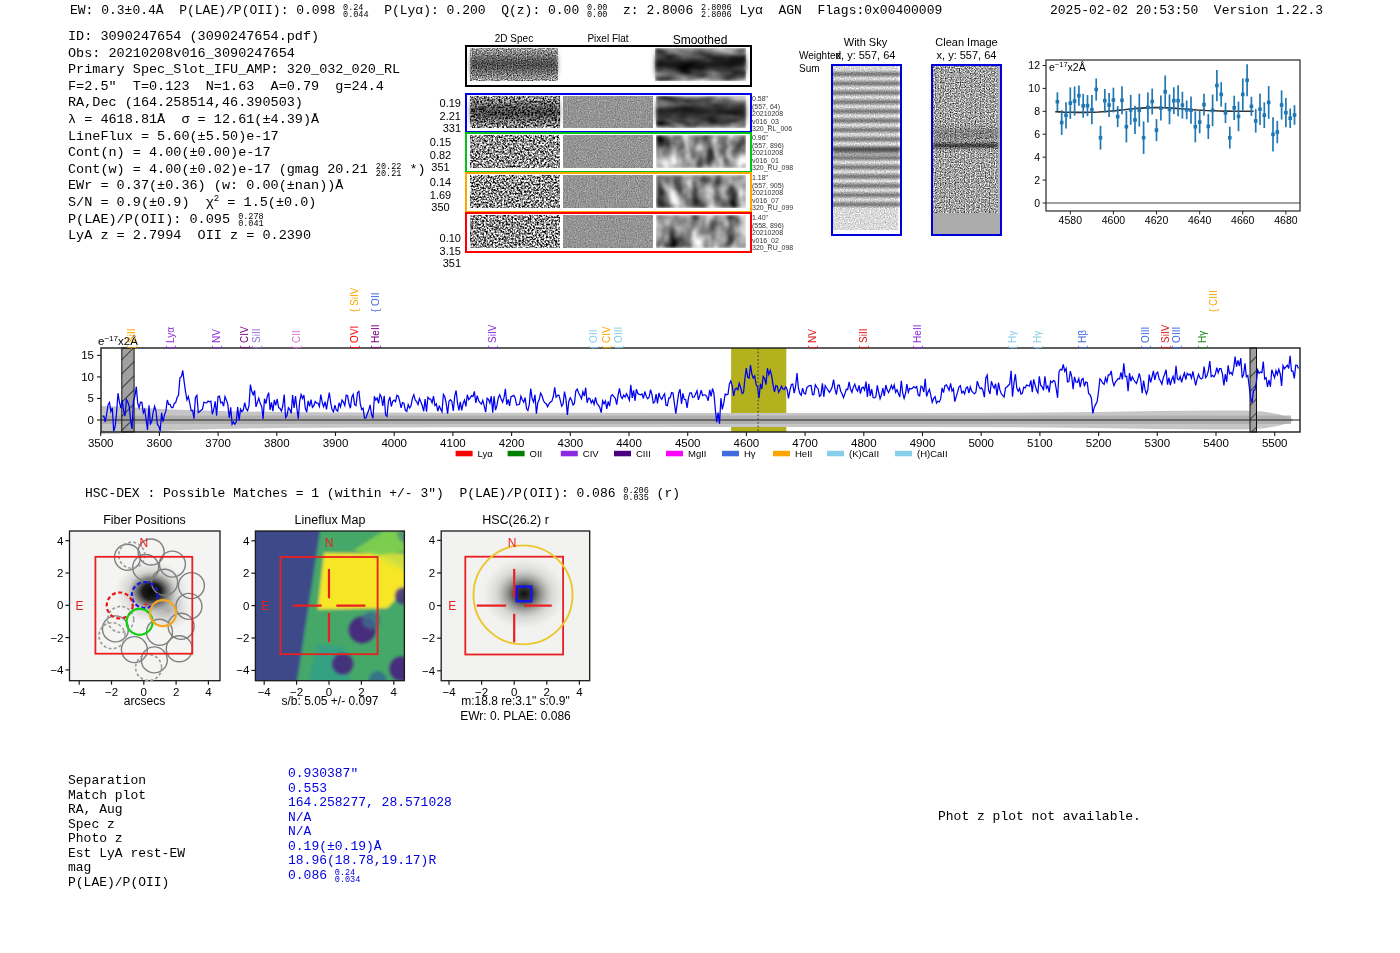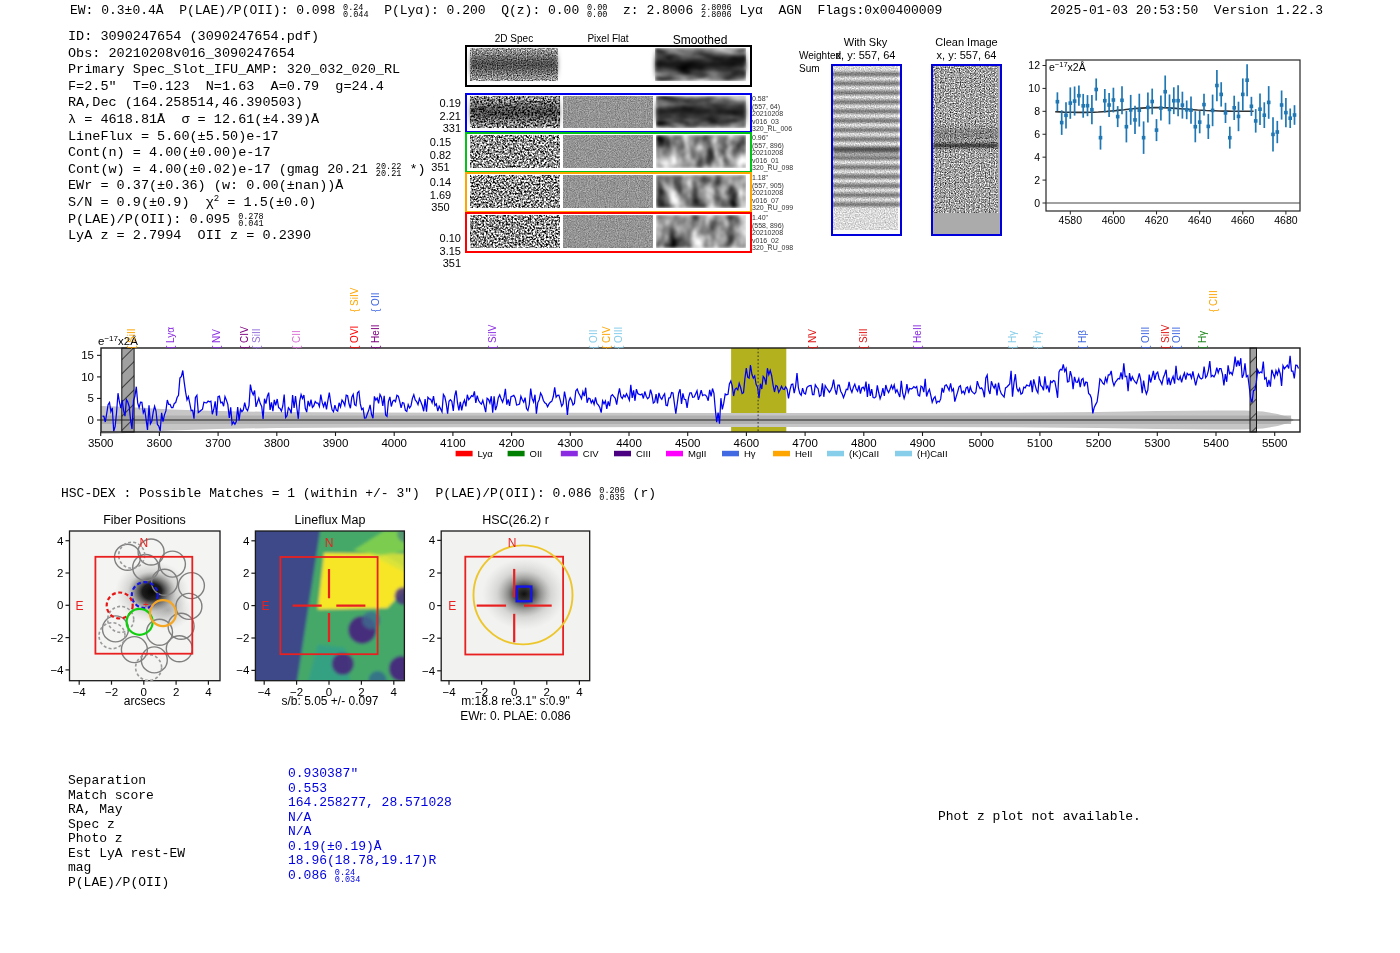--- a/index.html
+++ b/index.html
@@ -4,21 +4,21 @@
 html,body{margin:0;padding:0;background:#fff;}
 body{width:1400px;height:953px;position:relative;font-family:"Liberation Sans",sans-serif;overflow:hidden;}
 .abs{position:absolute;}
 .mono{font-family:"Liberation Mono",monospace;font-size:13px;color:#000000;white-space:pre;}
 .frac{display:inline-block;vertical-align:-3px;font-size:8.5px;line-height:7px;text-align:left;}
 sup{font-size:9px;line-height:0;}
 svg text{font-family:"Liberation Sans",sans-serif;}
 </style>
 </head><body>
 <div class="abs mono" style="left:70px;top:3px;">EW: 0.3±0.4Å  P(LAE)/P(OII): 0.098 <span class="frac">0.24<br>0.044</span>  P(Lyα): 0.200  Q(z): 0.00 <span class="frac">0.00<br>0.00</span>  z: 2.8006 <span class="frac">2.8006<br>2.8006</span> Lyα  AGN  Flags:0x00400009</div>
-<div class="abs mono" style="left:1050px;top:3px;">2025-01-03 20:53:50  Version 1.22.3</div>
+<div class="abs mono" style="left:1050px;top:3px;">2025-02-02 20:53:50  Version 1.22.3</div>
 <div class="abs mono" style="left:68px;top:29px;font-size:13.5px;line-height:16.6px;"><div>ID: 3090247654 (3090247654.pdf)</div><div>Obs: 20210208v016_3090247654</div><div>Primary Spec_Slot_IFU_AMP: 320_032_020_RL</div><div>F=2.5"  T=0.123  N=1.63  A=0.79  g=24.4</div><div>RA,Dec (164.258514,46.390503)</div><div>λ = 4618.81Å  σ = 12.61(±4.39)Å</div><div>LineFlux = 5.60(±5.50)e-17</div><div>Cont(n) = 4.00(±0.00)e-17</div><div>Cont(w) = 4.00(±0.02)e-17 (gmag 20.21 <span class="frac">20.22<br>20.21</span> *)</div><div>EWr = 0.37(±0.36) (w: 0.00(±nan))Å</div><div>S/N = 0.9(±0.9)  χ<sup style="font-size:9px">2</sup> = 1.5(±0.0)</div><div>P(LAE)/P(OII): 0.095 <span class="frac">0.278<br>0.041</span></div><div>LyA z = 2.7994  OII z = 0.2390</div></div>
 <div class="abs" style="left:470px;top:33px;width:88px;text-align:center;font-size:10px;">2D Spec</div>
 <div class="abs" style="left:563px;top:33px;width:90px;text-align:center;font-size:10px;">Pixel Flat</div>
 <div class="abs" style="left:655px;top:33px;width:90px;text-align:center;font-size:12px;">Smoothed</div>
 <div class="abs" style="left:465px;top:45px;width:283px;height:38px;border:2.5px solid #000;background:#fff;"></div>
 <svg class="abs" style="left:470px;top:48px;" width="88" height="33">
     <defs>
       <filter id="f1" x="0" y="0" width="100%" height="100%" color-interpolation-filters="sRGB">
         <feTurbulence type="fractalNoise" baseFrequency="0.8" numOctaves="1" seed="11"></feTurbulence>
         <feColorMatrix type="saturate" values="0"></feColorMatrix>
@@ -538,21 +538,21 @@
     <text x="688" y="457.3" font-size="9.5">MgII</text>
     <rect x="722" y="450.8" width="17" height="5.5" fill="#4169e1"></rect>
     <text x="744" y="457.3" font-size="9.5">Hγ</text>
     <rect x="773" y="450.8" width="17" height="5.5" fill="#ffa500"></rect>
     <text x="795" y="457.3" font-size="9.5">HeII</text>
     <rect x="827" y="450.8" width="17" height="5.5" fill="#87ceeb"></rect>
     <text x="849" y="457.3" font-size="9.5">(K)CaII</text>
     <rect x="895" y="450.8" width="17" height="5.5" fill="#87ceeb"></rect>
     <text x="917" y="457.3" font-size="9.5">(H)CaII</text>
   </svg>
-<div class="abs mono" style="left:61px;top:486px;">HSC-DEX : Possible Matches = 1 (within +/- 3")  P(LAE)/P(OII): 0.086 <span class="frac">0.206<br>0.035</span> (r)</div>
+<div class="abs mono" style="left:85px;top:486px;">HSC-DEX : Possible Matches = 1 (within +/- 3")  P(LAE)/P(OII): 0.086 <span class="frac">0.206<br>0.035</span> (r)</div>
 <svg class="abs" style="left:0;top:0;" width="1400" height="730">
     <text x="144.5" y="524" font-size="12.5" text-anchor="middle">Fiber Positions</text>
     <text x="330" y="524" font-size="12.5" text-anchor="middle">Lineflux Map</text>
     <text x="515.5" y="524" font-size="12.5" text-anchor="middle">HSC(26.2) r</text>
     <rect x="69.5" y="531.0" width="150.5" height="149.7" fill="#f4f4f2" stroke="#1a1a1a" stroke-width="1.3"></rect>
     <defs>
       <radialGradient id="gal1">
         <stop offset="0%" stop-color="rgba(2,2,2,0.99)"></stop>
         <stop offset="26%" stop-color="rgba(12,12,12,0.93)"></stop>
         <stop offset="46%" stop-color="rgba(60,60,60,0.58)"></stop>
@@ -703,14 +703,14 @@
     <text x="546.8" y="695.7" font-size="11.5" text-anchor="middle">2</text>
     <line x1="437.2" y1="573.0" x2="441.2" y2="573.0" stroke="#1a1a1a" stroke-width="1.2"></line>
     <text x="435.2" y="577.0" font-size="11.5" text-anchor="end">2</text>
     <line x1="579.4" y1="680.7" x2="579.4" y2="684.7" stroke="#1a1a1a" stroke-width="1.2"></line>
     <text x="579.4" y="695.7" font-size="11.5" text-anchor="middle">4</text>
     <line x1="437.2" y1="540.4" x2="441.2" y2="540.4" stroke="#1a1a1a" stroke-width="1.2"></line>
     <text x="435.2" y="544.4" font-size="11.5" text-anchor="end">4</text>
     <text x="515.5" y="705" font-size="12" text-anchor="middle">m:18.8  re:3.1"  s:0.9"</text>
     <text x="515.5" y="719.5" font-size="12" text-anchor="middle">EWr: 0. PLAE: 0.086</text>
   </svg>
-<div class="abs mono" style="left:68px;top:774px;line-height:14.55px;"><div>Separation</div><div>Match score</div><div>RA, May</div><div>Spec z</div><div>Photo z</div><div>Est LyA rest-EW</div><div>mag</div><div>P(LAE)/P(OII)</div></div>
+<div class="abs mono" style="left:68px;top:774px;line-height:14.55px;"><div>Separation</div><div>Match plot</div><div>RA, Aug</div><div>Spec z</div><div>Photo z</div><div>Est LyA rest-EW</div><div>mag</div><div>P(LAE)/P(OII)</div></div>
 <div class="abs mono" style="left:288px;top:767px;line-height:14.55px;color:#0000e0;"><div>0.930387"</div><div>0.553</div><div>164.258277, 28.571028</div><div>N/A</div><div>N/A</div><div>0.19(±0.19)Å</div><div>18.96(18.78,19.17)R</div><div>0.086 <span class="frac">0.24<br>0.034</span></div></div>
 <div class="abs mono" style="left:938px;top:809px;">Phot z plot not available.</div>
 </body></html>

